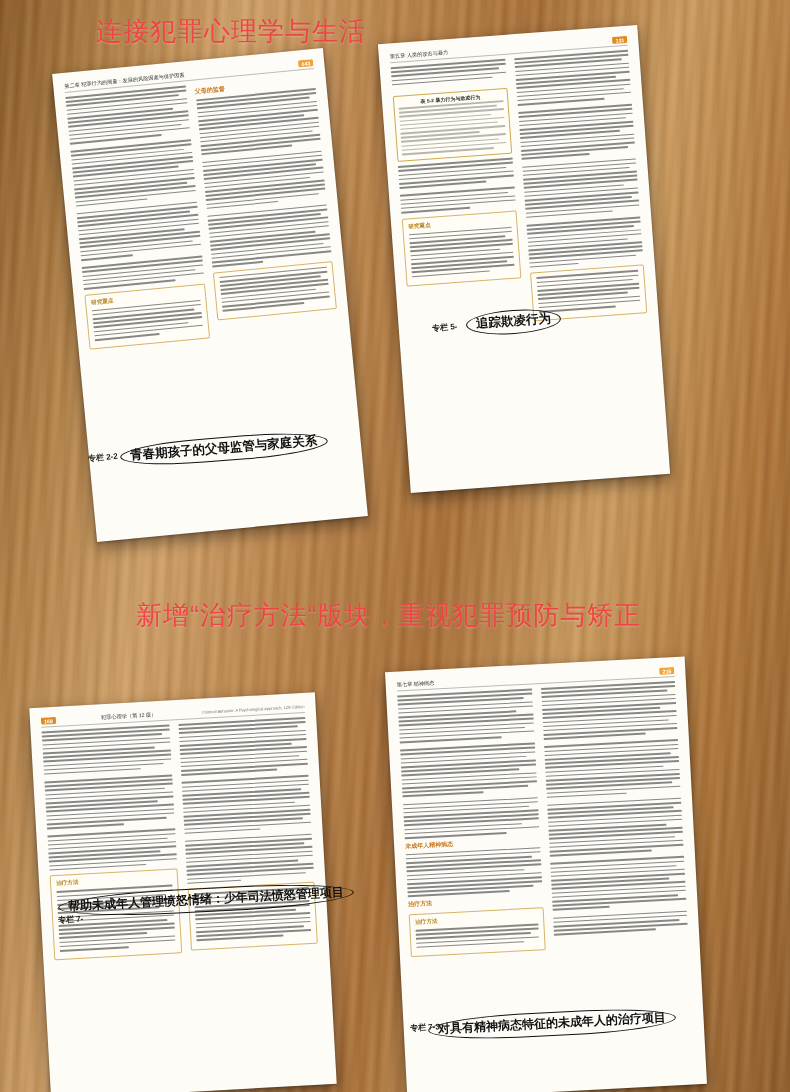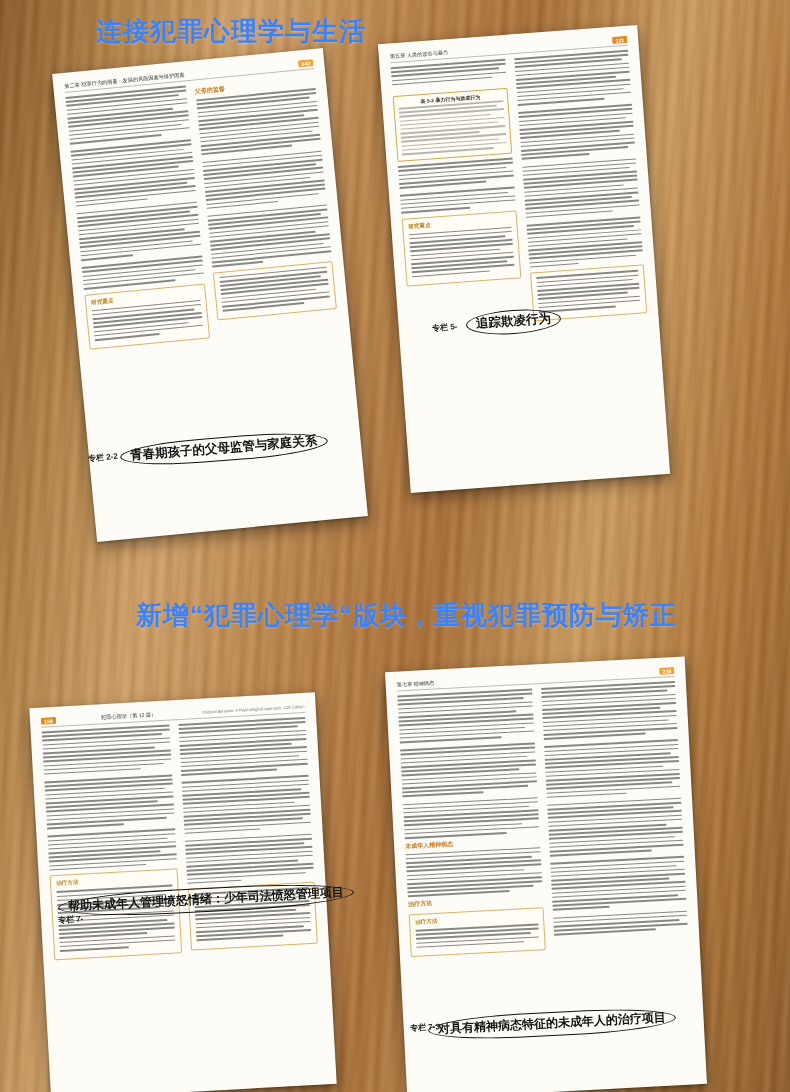--- a/index.html
+++ b/index.html
@@ -23,22 +23,22 @@
         rgba(90,50,15,0.10) 0px,
         rgba(90,50,15,0.0) 5px,
         rgba(255,230,190,0.07) 11px,
         rgba(90,50,15,0.08) 18px);
     pointer-events: none;
   }
 
   
   .headline {
     position: absolute;
-    color: #3b82f6;
-    font-weight: bold;
+    color: #ef4444;
+    font-weight: normal;
     letter-spacing: 1px;
     white-space: nowrap;
     text-shadow: 0 1px 2px rgba(255,255,255,0.25);
   }
   #headline-1 { left: 96px; top: 14px; font-size: 26px; }
   #headline-2 { left: 136px; top: 598px; font-size: 26px; }
 
   
   .page {
     position: absolute;
@@ -155,21 +155,21 @@
     white-space: nowrap;
     font-weight: bold;
   }
 </style>
 </head>
 <body>
 
 <div class="wood-overlay"></div>
 
 <div class="headline" id="headline-1">连接犯罪心理学与生活</div>
-<div class="headline" id="headline-2">新增“犯罪心理学“版块，重视犯罪预防与矫正</div>
+<div class="headline" id="headline-2">新增“治疗方法“版块，重视犯罪预防与矫正</div>
 
 <div class="page" style="left:74px; top:60px; width:272px; height:470px; transform: rotate(-5.5deg);">
   <div class="page-inner">
     <div class="page-head">
       <span>第二章  犯罪行为的测量：发展的风险因素与保护因素</span>
       <span class="folio">043</span>
     </div>
     <div class="cols">
       <div class="col">
         <div class="tline s1"></div>

